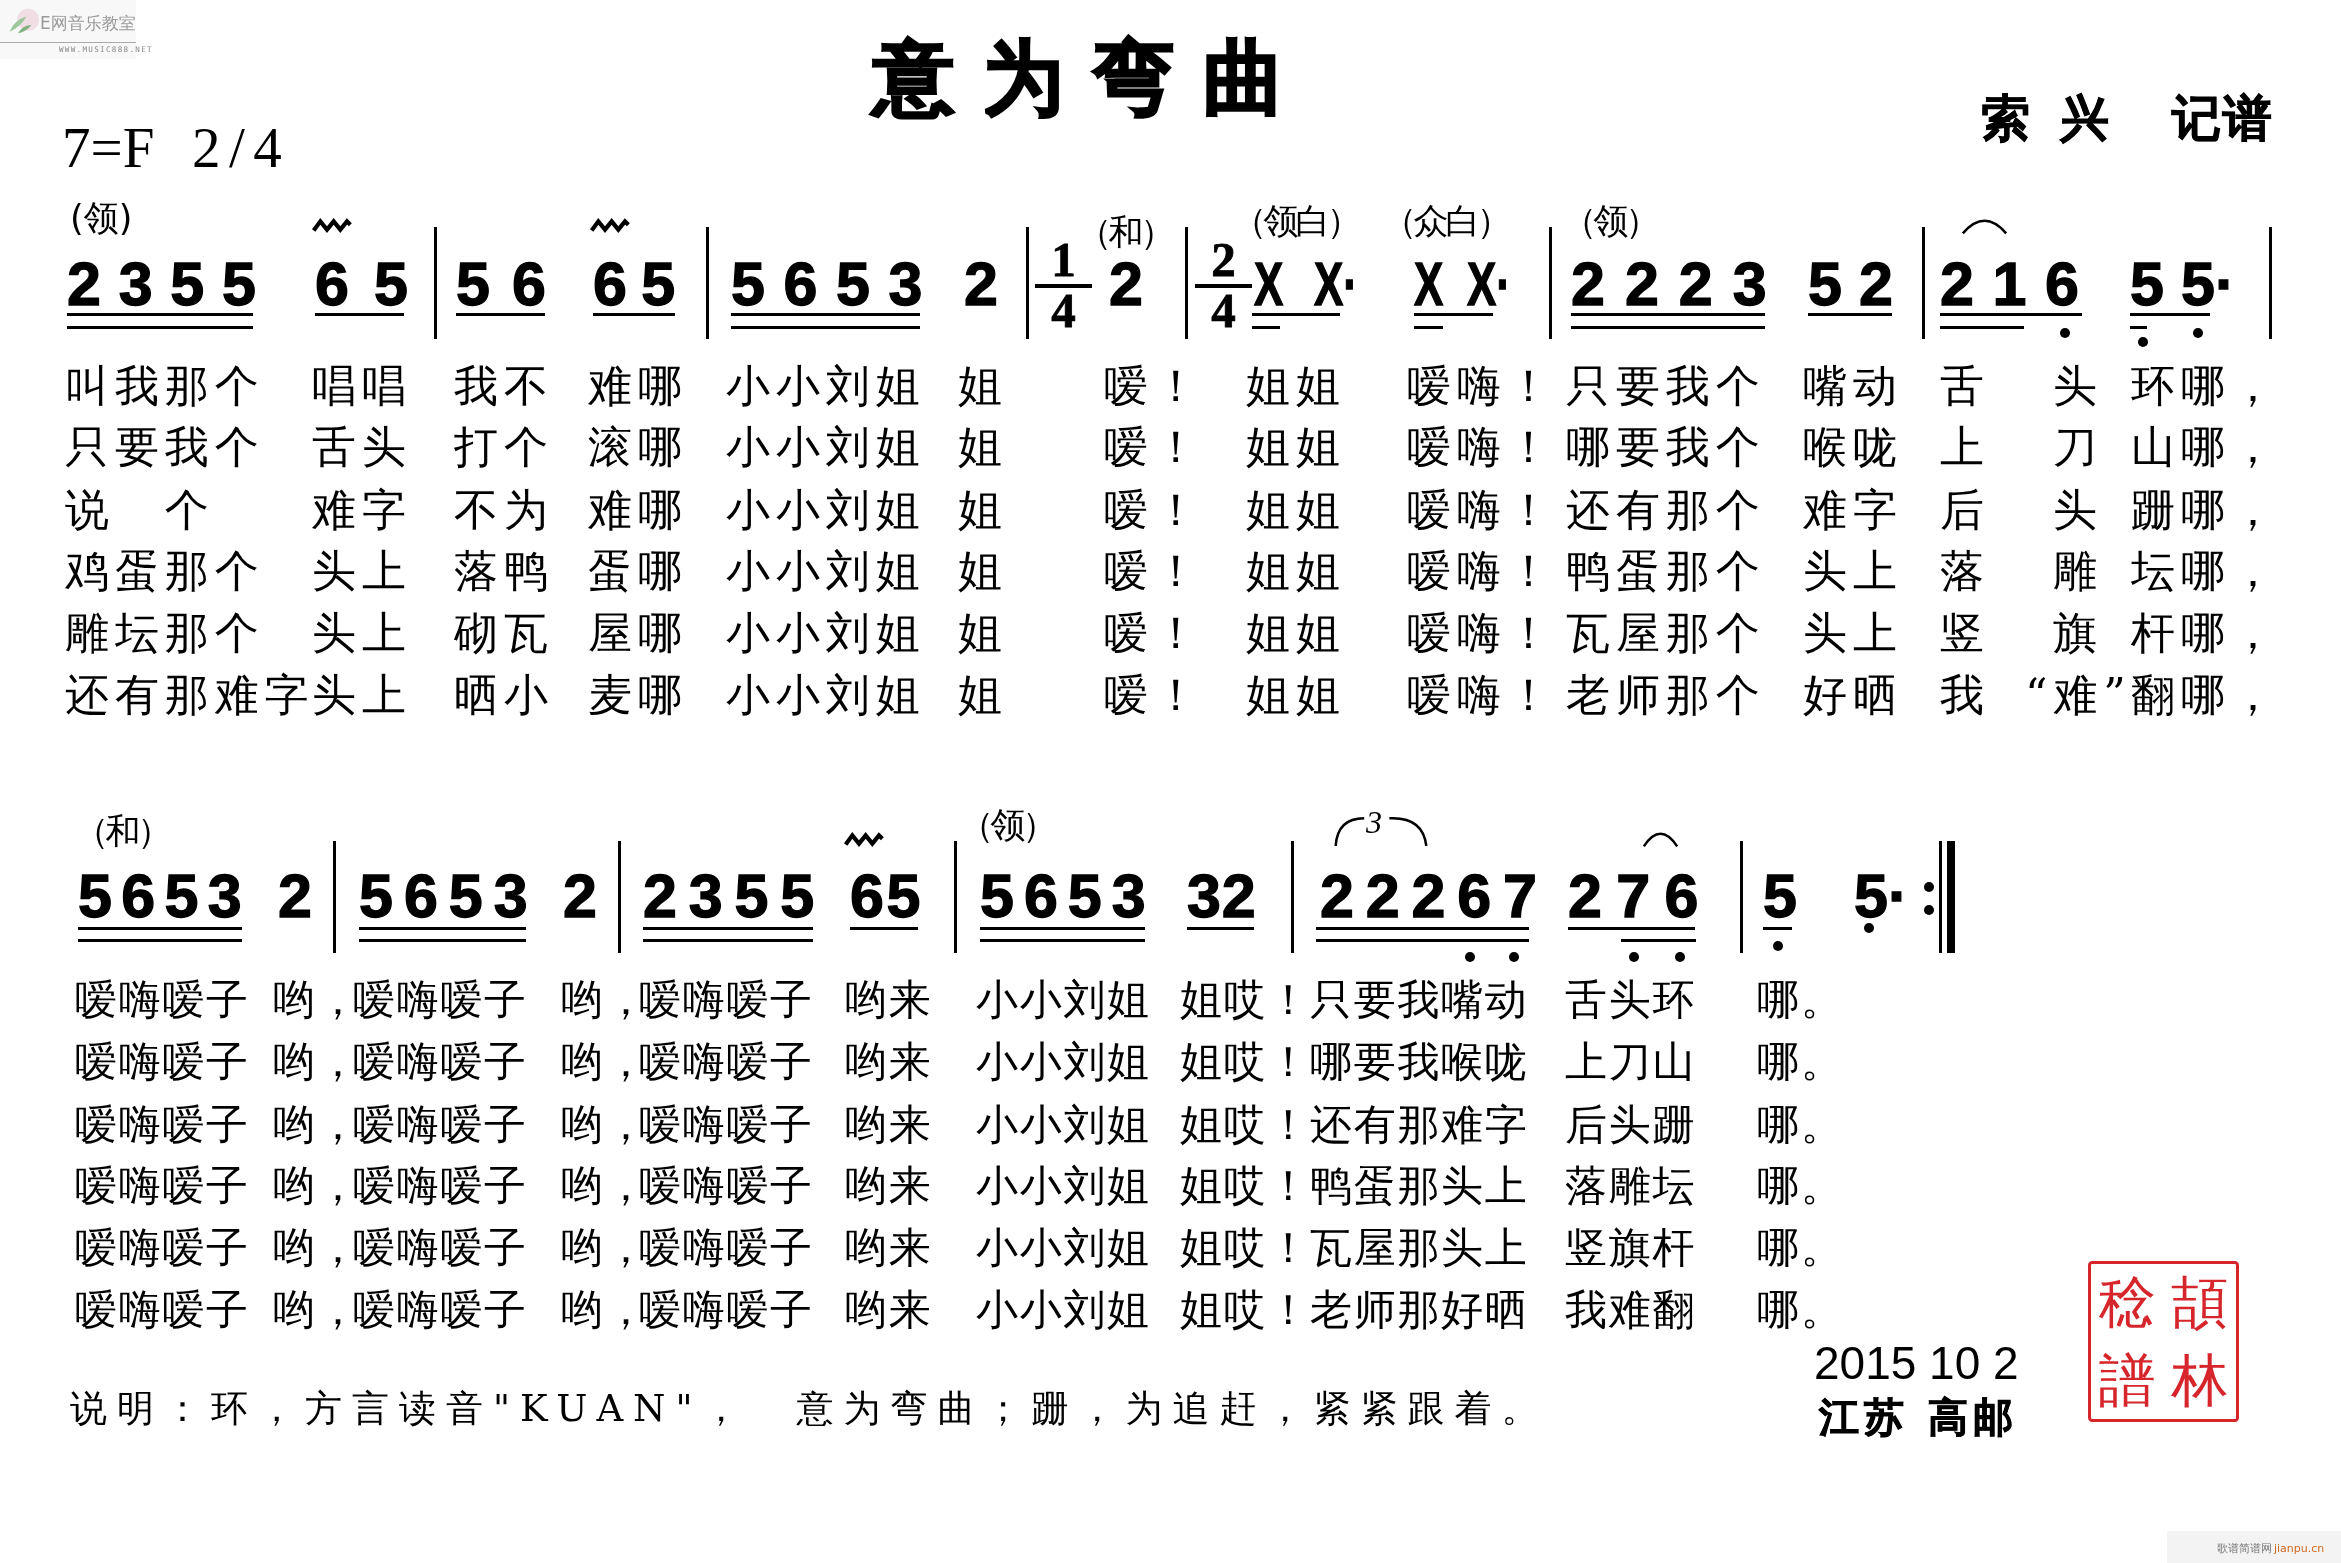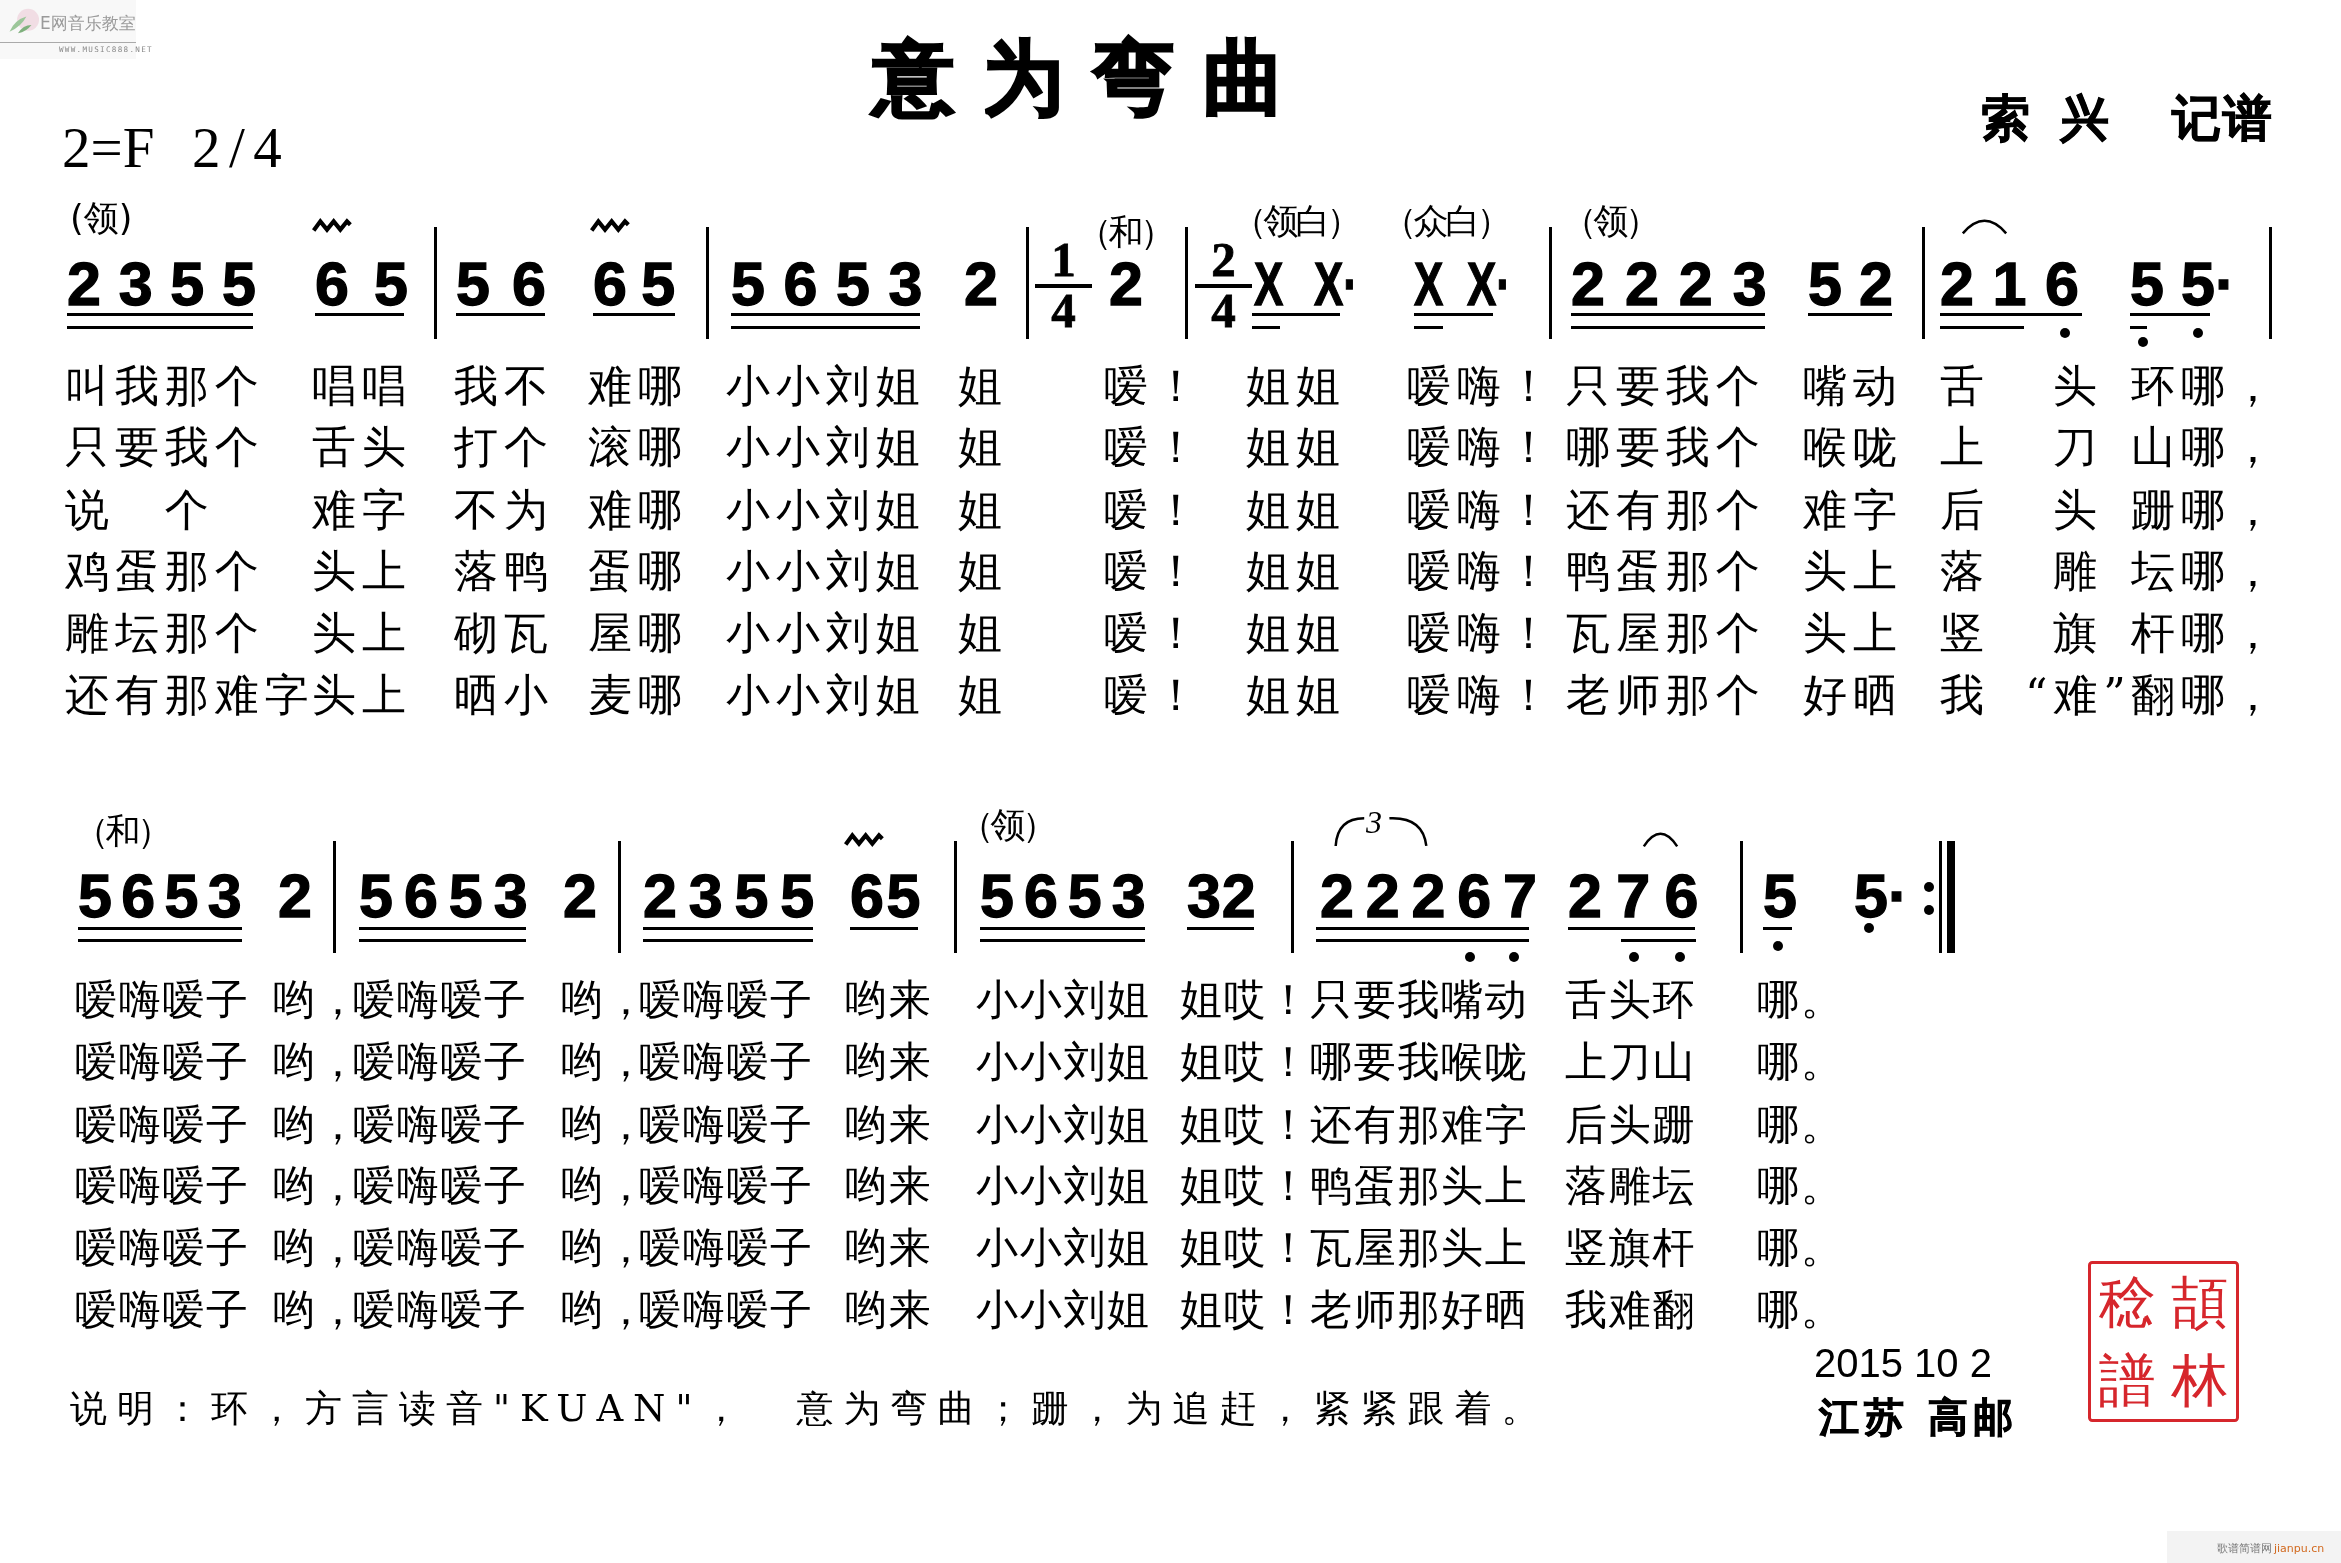--- a/index.html
+++ b/index.html
@@ -22,21 +22,21 @@
 .r2 .m0{left:75px}.r2 .m1{left:273px}.r2 .m2{left:353px}.r2 .m3{left:561px}.r2 .m4{left:639px}.r2 .m5{left:845px}
 .r2 .m6{left:976px}.r2 .m7{left:1180px}.r2 .m8{left:1310px}.r2 .m9{left:1565px}.r2 .m10{left:1757px}
 .wm-box{left:0;top:0;width:136px;height:59px;background:#f8f8f8;}
 .wm-name{left:40px;top:11.8px;font-family:"DejaVu Sans",sans-serif;font-size:17px;line-height:22px;color:#9a9a9a;white-space:pre;}
 .wm-line{left:0;top:42px;width:136px;height:0.8px;background:#aaa;}
 .wm-url{left:23px;top:46px;font-family:"DejaVu Sans Mono",monospace;font-size:7.6px;line-height:8.4px;letter-spacing:1.3px;color:#888;padding-left:36px;}
 .title{left:873px;top:38px;font-family:"DejaVu Sans",sans-serif;font-weight:700;font-size:81px;line-height:81px;letter-spacing:29px;-webkit-text-stroke:2.5px #000;white-space:pre;}
 .author{top:93px;font-family:"DejaVu Sans",sans-serif;font-weight:700;font-size:49px;line-height:52px;-webkit-text-stroke:0.8px #000;white-space:pre;}
 .key{top:119px;font-family:"Liberation Serif",serif;font-size:57px;line-height:57px;white-space:pre;}
 .note{left:70px;top:1388px;font-family:"DejaVu Serif",serif;font-size:37px;line-height:42px;letter-spacing:10px;white-space:pre;}
-.date{left:1814px;top:1338px;font-family:"Liberation Sans",sans-serif;font-size:40px;line-height:51px;white-space:pre;}
+.date{left:1814px;top:1338px;font-family:"Liberation Sans",sans-serif;font-size:46px;line-height:51px;white-space:pre;}
 .place{left:1819px;top:1394px;font-family:"DejaVu Sans",sans-serif;font-weight:700;font-size:40px;line-height:47px;letter-spacing:5px;-webkit-text-stroke:0.8px #000;white-space:pre;}
 .seal{left:2088px;top:1261px;width:145px;height:155px;border:3.4px solid #d6262c;border-radius:4.2px;display:grid;grid-template-columns:1fr 1fr;grid-template-rows:1fr 1fr;color:#d6262c;}
 .seal span{display:flex;align-items:center;justify-content:center;font-family:"DejaVu Serif",serif;font-size:57px;line-height:57px;}
 .wb-box{left:2167px;top:1531px;width:175px;height:32px;background:#f3f3f3;}
 .wb-name{left:2217px;top:1542px;font-family:"DejaVu Serif",serif;font-size:11px;line-height:13.5px;color:#777;}
 .wb-dom{left:2274px;top:1542px;font-family:"DejaVu Sans",sans-serif;font-size:11px;line-height:13.5px;color:#d2691e;}
 </style>
 </head>
 <body>
 
@@ -48,21 +48,21 @@
       <path d="M14 30 Q20 20 30 20 Q24 28 14 30Z" fill="#7fb07d"></path>
     </svg>
 </div>
 <div class="a wm-name">E网音乐教室</div>
 <div class="a wm-line"></div>
 <div class="a wm-url">WWW.MUSIC888.NET</div>
 
 <div class="a title">意为弯曲</div>
 <div class="a author" style="left:1981px;letter-spacing:30px;">索兴</div>
 <div class="a author" style="left:2172px;letter-spacing:1.7px;">记谱</div>
-<div class="a key" style="left:62px;">2=F</div>
+<div class="a key" style="left:62px;">7=F</div>
 <div class="a key" style="left:192px;letter-spacing:8.4px;">2/4</div>
 
 <div>
   <div class="lab" style="left:70px;top:199px;letter-spacing:0;">(领)</div>
   <div class="lab" style="left:1077px;top:213px;">（和）</div>
   <div class="lab" style="left:1232px;top:202px;">（领白）</div>
   <div class="lab" style="left:1382px;top:202px;">（众白）</div>
   <div class="lab" style="left:1562px;top:202px;">（领）</div>
 
   <div class="a" style="left:312px;top:217px;"><svg width="40" height="17" viewBox="0 0 48 20">

